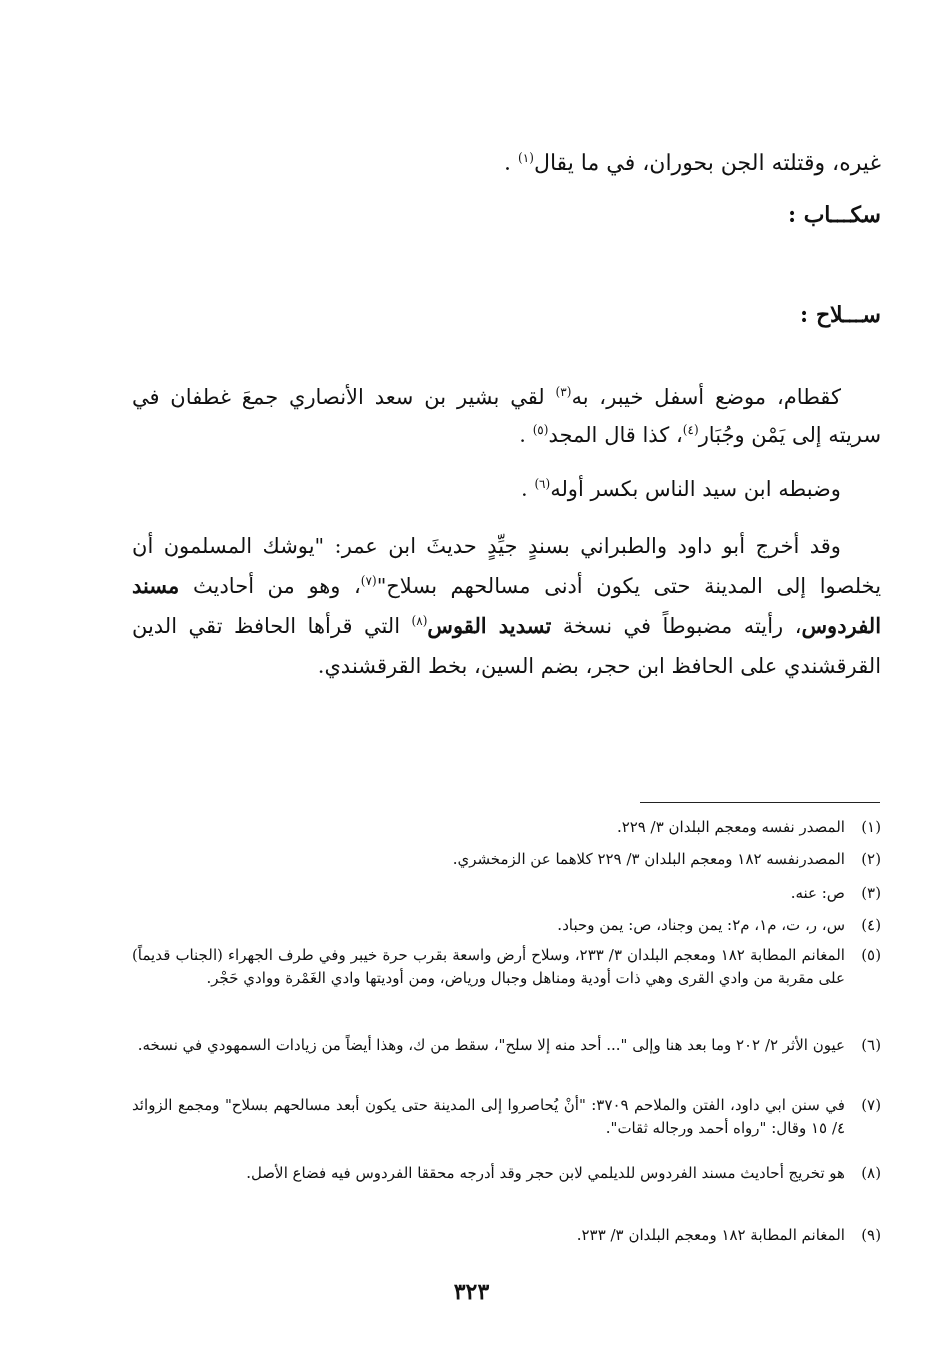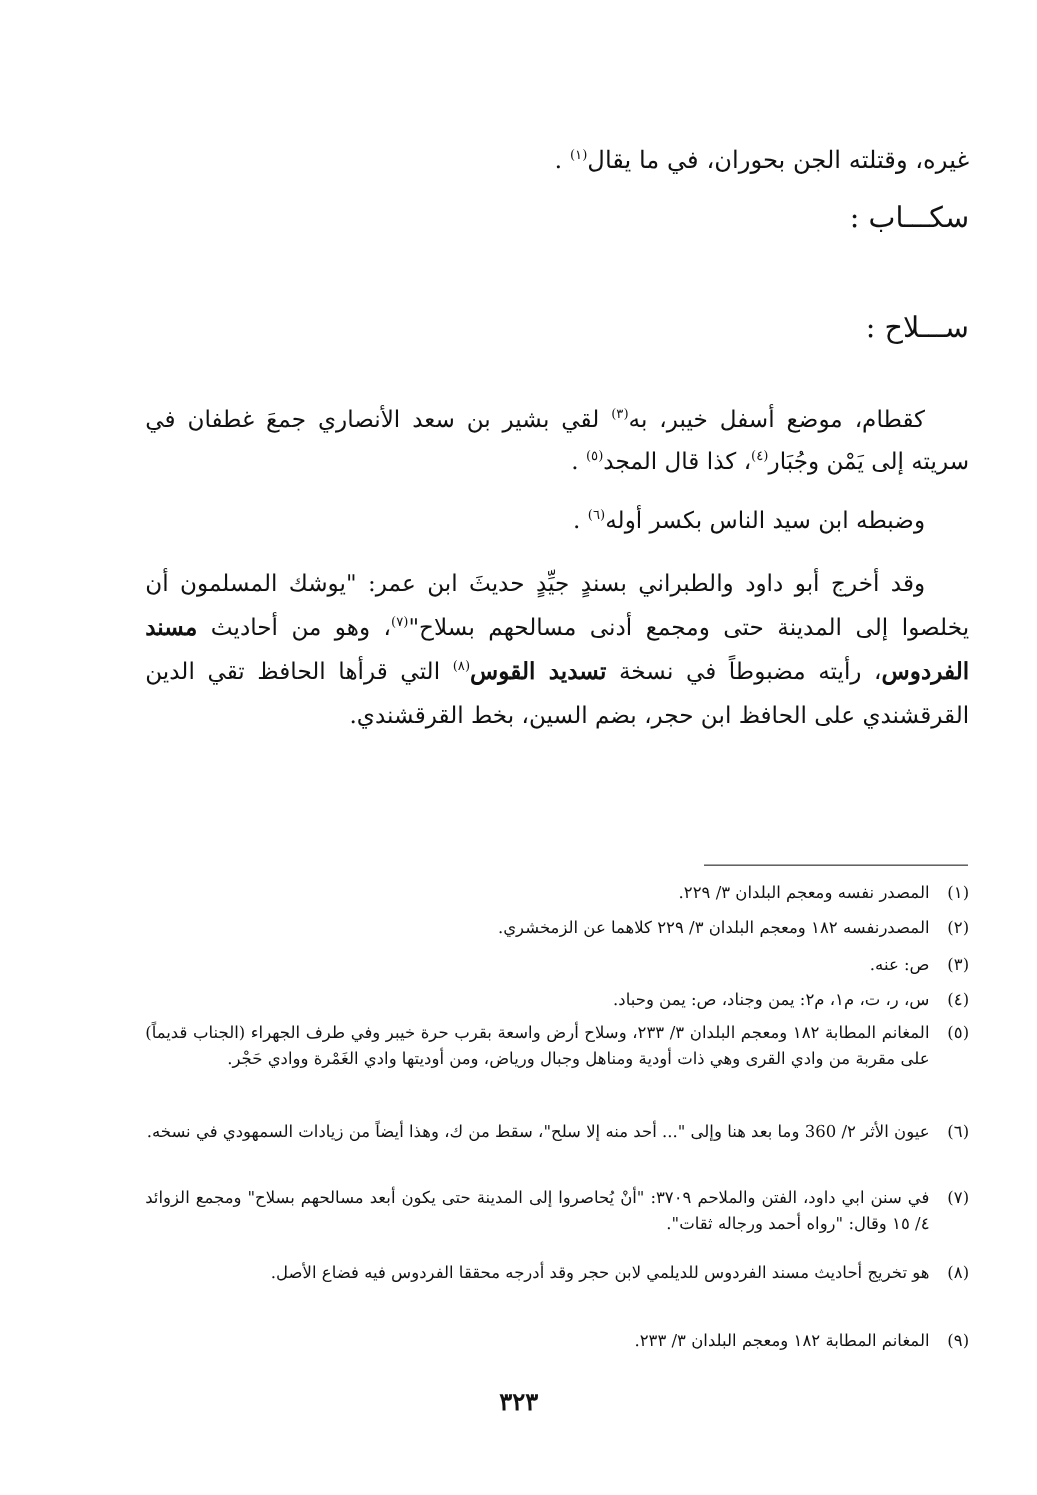--- a/index.html
+++ b/index.html
@@ -1,21 +1,21 @@
 <!DOCTYPE html>
 <html><head>
 <meta charset="utf-8">
 <style>
   html, body { margin: 0; padding: 0; background: #ffffff; }
   body { width: 943px; height: 1359px; position: relative; overflow: hidden;
          font-family: "DejaVu Serif", serif; color: #111; }
-  .page { position: absolute; left: 0; top: 0; width: 943px; height: 1133px; }
+  .page { position: absolute; left: 0; top: 16px; width: 943px; height: 1133px; }
   .line { position: absolute; right: 62px; direction: rtl; white-space: nowrap;
           font-size: 22px; line-height: 30px; }
-  .heading { font-weight: normal; font-size: 26px; letter-spacing: 1px; }
+  .heading { font-weight: bold; font-size: 22px; letter-spacing: 1px; }
   .para { position: absolute; left: 132px; right: 62px; direction: rtl; text-align: justify;
           text-align-last: right; font-size: 21px; line-height: 38px; }
   .indent { text-indent: 40px; margin-top: 36px; }
   sup { font-size: 12px; vertical-align: super; line-height: 0; }
   b { font-weight: bold; }
   .rule { position: absolute; left: 640px; width: 240px; top: 786px; height: 0;
           border-top: 1.5px solid #222; }
   .fn { position: absolute; left: 132px; right: 62px; direction: rtl; font-size: 15px;
         line-height: 23px; display: flex; }
   .fn-num { width: 36px; flex: none; text-align: right; }
@@ -39,21 +39,21 @@
 
   <div class="para indent" style="top:326px;">
     <span>كقطام، موضع أسفل خيبر، به</span><sup>(٣)</sup><span> لقي بشير بن سعد الأنصاري جمعَ غطفان في سريته إلى يَمْن وجُبَار</span><sup>(٤)</sup><span>، كذا قال المجد</span><sup>(٥)</sup> .
   </div>
 
   <div class="para indent" style="top:418px;">
     <span>وضبطه ابن سيد الناس بكسر أوله</span><sup>(٦)</sup> .
   </div>
 
   <div class="para indent" style="top:474px; line-height:40px;">
-    <span>وقد أخرج أبو داود والطبراني بسندٍ جيِّدٍ حديثَ ابن عمر: "يوشك المسلمون أن يخلصوا إلى المدينة حتى ومجمع أدنى مسالحهم بسلاح"</span><sup>(٧)</sup><span>، وهو من أحاديث </span><b>مسند الفردوس</b><span>، رأيته مضبوطاً في نسخة </span><b>تسديد القوس</b><sup>(٨)</sup><span> التي قرأها الحافظ تقي الدين القرقشندي على الحافظ ابن حجر، بضم السين، بخط القرقشندي.</span>
+    <span>وقد أخرج أبو داود والطبراني بسندٍ جيِّدٍ حديثَ ابن عمر: "يوشك المسلمون أن يخلصوا إلى المدينة حتى يكون أدنى مسالحهم بسلاح"</span><sup>(٧)</sup><span>، وهو من أحاديث </span><b>مسند الفردوس</b><span>، رأيته مضبوطاً في نسخة </span><b>تسديد القوس</b><sup>(٨)</sup><span> التي قرأها الحافظ تقي الدين القرقشندي على الحافظ ابن حجر، بضم السين، بخط القرقشندي.</span>
   </div>
 
 
   <div class="rule"></div>
 
   <div class="fn" style="top:800px;">
     <span class="fn-num">(١)</span>
     <span class="fn-text">المصدر نفسه ومعجم البلدان ٣/ ٢٢٩.</span>
   </div>
   <div class="fn" style="top:832px;">
@@ -67,21 +67,21 @@
   <div class="fn" style="top:898px;">
     <span class="fn-num">(٤)</span>
     <span class="fn-text">س، ر، ت، م١، م٢: يمن وجناد، ص: يمن وحباد.</span>
   </div>
   <div class="fn" style="top:928px;">
     <span class="fn-num">(٥)</span>
     <span class="fn-text">المغانم المطابة ١٨٢ ومعجم البلدان ٣/ ٢٣٣، وسلاح أرض واسعة بقرب حرة خيبر وفي طرف الجهراء (الجناب قديماً) على مقربة من وادي القرى وهي ذات أودية ومناهل وجبال ورياض، ومن أوديتها وادي الغَمْرة ووادي حَجْر.</span>
   </div>
   <div class="fn" style="top:1018px;">
     <span class="fn-num">(٦)</span>
-    <span class="fn-text">عيون الأثر ٢/ 360 وما بعد هنا وإلى "... أحد منه إلا سلح"، سقط من ك، وهذا أيضاً من زيادات السمهودي في نسخه.</span>
+    <span class="fn-text">عيون الأثر ٢/ ٢٠٢ وما بعد هنا وإلى "... أحد منه إلا سلح"، سقط من ك، وهذا أيضاً من زيادات السمهودي في نسخه.</span>
   </div>
   <div class="fn" style="top:1078px;">
     <span class="fn-num">(٧)</span>
     <span class="fn-text">في سنن ابي داود، الفتن والملاحم ٣٧٠٩: "أنْ يُحاصروا إلى المدينة حتى يكون أبعد مسالحهم بسلاح" ومجمع الزوائد ٤/ ١٥ وقال: "رواه أحمد ورجاله ثقات".</span>
   </div>
   <div class="fn" style="top:1146px;">
     <span class="fn-num">(٨)</span>
     <span class="fn-text">هو تخريج أحاديث مسند الفردوس للديلمي لابن حجر وقد أدرجه محققا الفردوس فيه فضاع الأصل.</span>
   </div>
   <div class="fn" style="top:1208px;">

